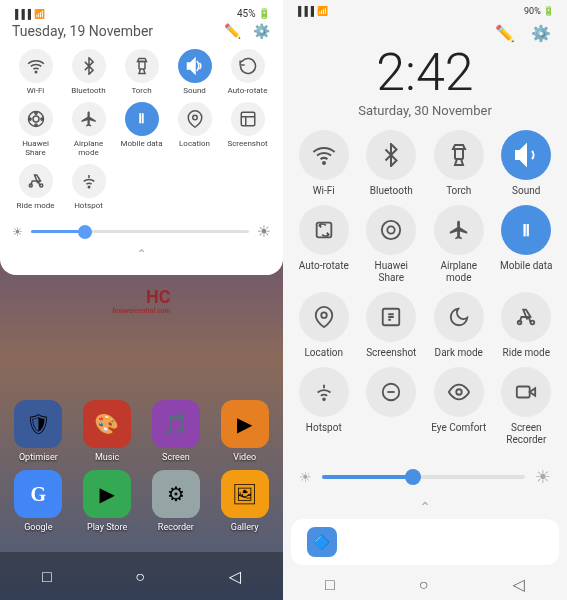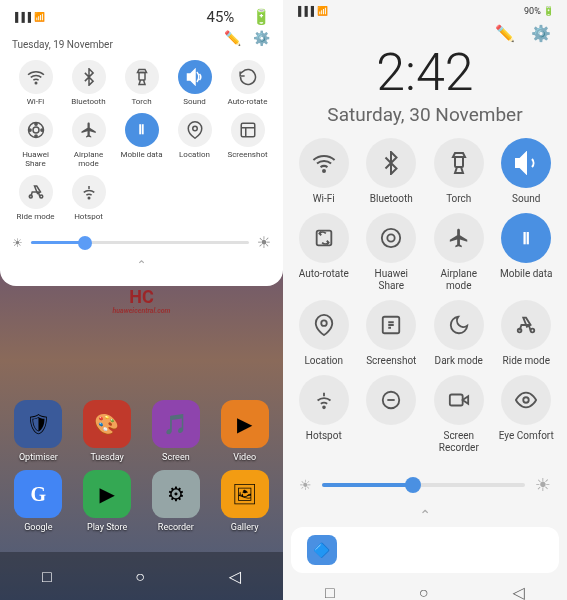--- a/index.html
+++ b/index.html
@@ -39,39 +39,38 @@
       display: flex;
       justify-content: space-between;
       align-items: center;
       font-size: 10px;
       color: #333;
       margin-bottom: 4px;
     }
     .left-status-icons {
       display: flex;
       align-items: center;
-      gap: 18px;
-      font-size: 15px;
+      gap: 3px;
+      font-size: 10px;
     }
     .left-time-row {
       display: flex;
       justify-content: space-between;
       align-items: flex-start;
       margin-bottom: 10px;
     }
     .left-time {
       font-size: 18px;
       font-weight: 500;
       color: #222;
       line-height: 1.1;
     }
     .left-date {
-      font-size: 10px;
+      font-size: 14px;
       color: #555;
-      margin-top: 9px;
     }
     .left-header-icons {
       display: flex;
       gap: 12px;
       align-items: center;
     }
 
     .quick-tiles {
       display: grid;
       grid-template-columns: repeat(5, 1fr);
@@ -233,21 +232,21 @@
     }
     .right-time {
       font-size: 52px;
       font-weight: 300;
       color: #222;
       text-align: center;
       padding: 0 16px;
       line-height: 1;
     }
     .right-date {
-      font-size: 19px;
+      font-size: 13px;
       color: #666;
       text-align: center;
       padding: 4px 0 12px;
     }
 
     .right-tiles {
       display: grid;
       grid-template-columns: repeat(4, 1fr);
       gap: 10px;
       padding: 0 12px;
@@ -361,21 +360,21 @@
 
     
     .watermark {
       position: absolute;
       left: 50%;
       top: 50%;
       transform: translate(-50%, -50%);
       color: rgba(180,0,0,0.7);
       font-size: 10px;
       font-weight: bold;
-      text-align: center;
+      text-align: right;
       pointer-events: none;
       z-index: 100;
     }
   </style>
 </head>
 <body>
 
 <div class="left-panel">
   <div class="left-bg"></div>
 
@@ -539,21 +538,21 @@
   </div>
 
   <div class="left-apps">
     <div class="app-grid">
       <div class="app-icon">
         <div class="app-icon-img" style="background:#3a5a9a;">🛡</div>
         <span class="app-icon-label">Optimiser</span>
       </div>
       <div class="app-icon">
         <div class="app-icon-img" style="background:#c0392b;">🎨</div>
-        <span class="app-icon-label">Tuesday</span>
+        <span class="app-icon-label">Music</span>
       </div>
       <div class="app-icon">
         <div class="app-icon-img" style="background:#8e44ad;">🎵</div>
         <span class="app-icon-label">Screen</span>
       </div>
       <div class="app-icon">
         <div class="app-icon-img" style="background:#e67e22;">▶</div>
         <span class="app-icon-label">Video</span>
       </div>
       <div class="app-icon">
@@ -743,34 +742,34 @@
       <div class="rtile-icon">
         <svg width="22" height="22" viewBox="0 0 24 24" fill="none" stroke="#555" stroke-width="2">
             <circle cx="12" cy="12" r="9"></circle>
             <path d="M8 12h8"></path>
           </svg>
       </div>
     </div>
     <div class="rtile">
       <div class="rtile-icon">
         <svg width="22" height="22" viewBox="0 0 24 24" fill="none" stroke="#555" stroke-width="2">
+            <path d="M1 12s4-8 11-8 11 8 11 8-4 8-11 8-11-8-11-8z"></path>
+            <circle cx="12" cy="12" r="3"></circle>
+          </svg>
+      </div>
+      <span class="rtile-label">Eye Comfort</span>
+    </div>
+    <div class="rtile">
+      <div class="rtile-icon">
+        <svg width="22" height="22" viewBox="0 0 24 24" fill="none" stroke="#555" stroke-width="2">
             <rect x="2" y="6" width="14" height="12" rx="2"></rect>
             <path d="M22 8l-6 4 6 4V8z"></path>
           </svg>
       </div>
       <span class="rtile-label">Screen Recorder</span>
-    </div>
-    <div class="rtile">
-      <div class="rtile-icon">
-        <svg width="22" height="22" viewBox="0 0 24 24" fill="none" stroke="#555" stroke-width="2">
-            <path d="M1 12s4-8 11-8 11 8 11 8-4 8-11 8-11-8-11-8z"></path>
-            <circle cx="12" cy="12" r="3"></circle>
-          </svg>
-      </div>
-      <span class="rtile-label">Eye Comfort</span>
     </div>
   </div>
 
   <div class="right-brightness">
     <span class="rbright-icon">☀</span>
     <div class="rbright-slider">
       <div class="rbright-track"></div>
       <div class="rbright-thumb"></div>
     </div>
     <span class="rbright-icon" style="font-size:18px;">☀</span>

